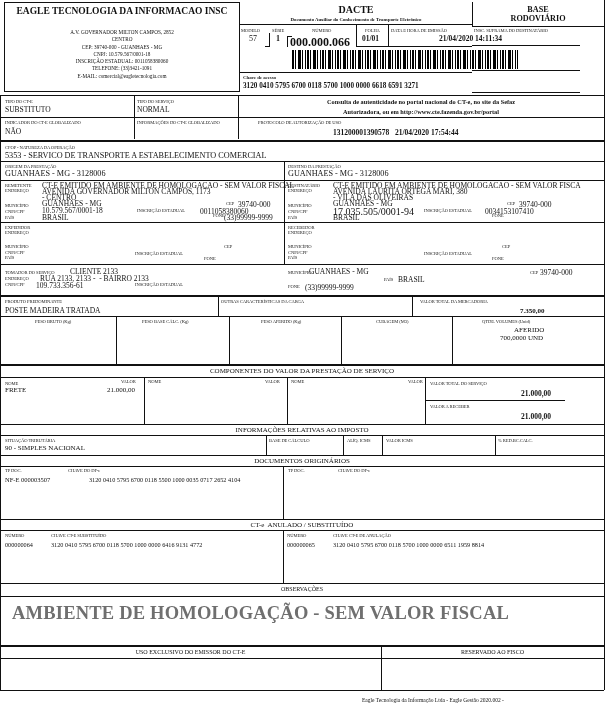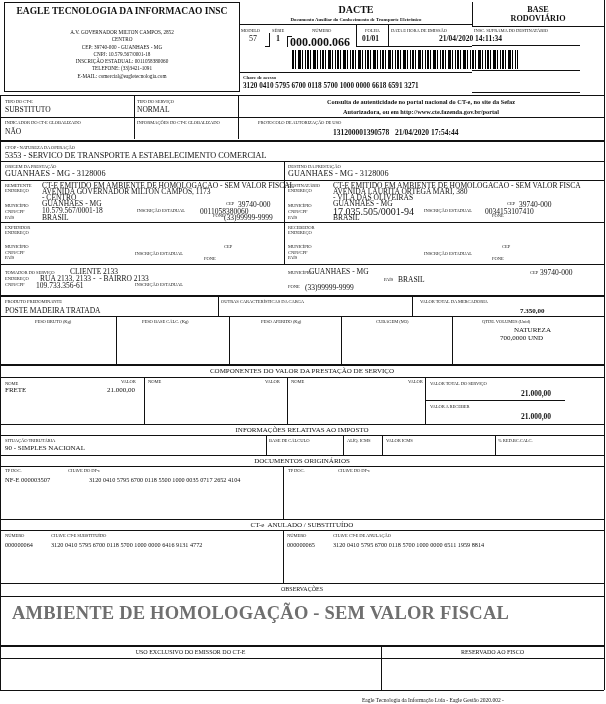--- a/index.html
+++ b/index.html
@@ -195,21 +195,21 @@
 
 <div class="lbl" style="left:35px;top:319px;">PESO BRUTO (Kg)</div>
 <div class="vl" style="left:116px;top:316px;height:48px;"></div>
 <div class="lbl" style="left:142px;top:319px;">PESO BASE CÁLC. (Kg)</div>
 <div class="vl" style="left:229px;top:316px;height:48px;"></div>
 <div class="lbl" style="left:261px;top:319px;">PESO AFERIDO (Kg)</div>
 <div class="vl" style="left:341px;top:316px;height:48px;"></div>
 <div class="lbl" style="left:376px;top:319px;">CUBAGEM (M3)</div>
 <div class="vl" style="left:452px;top:316px;height:48px;"></div>
 <div class="lbl" style="left:482px;top:319px;">QTDE. VOLUMES (Unid)</div>
-<div class="val" style="left:514px;top:326px;font-size:7px;">NATUREZA</div>
+<div class="val" style="left:514px;top:326px;font-size:7px;">AFERIDO</div>
 <div class="val" style="left:500px;top:334px;font-size:7px;">700,0000 UND</div>
 
 <div class="hl thick" style="left:0;top:364px;width:604px;"></div>
 
 <div class="abs center" style="left:0;top:367px;width:604px;font-size:7px;">COMPONENTES DO VALOR DA PRESTAÇÃO DE SERVIÇO</div>
 <div class="hl" style="left:0;top:377px;width:604px;"></div>
 <div class="lbl" style="left:5px;top:381px;">NOME</div>
 <div class="lbl" style="left:121px;top:379px;">VALOR</div>
 <div class="val" style="left:5px;top:386px;font-size:7px;">FRETE</div>
 <div class="val" style="left:107px;top:386px;font-size:7px;">21.000,00</div>

